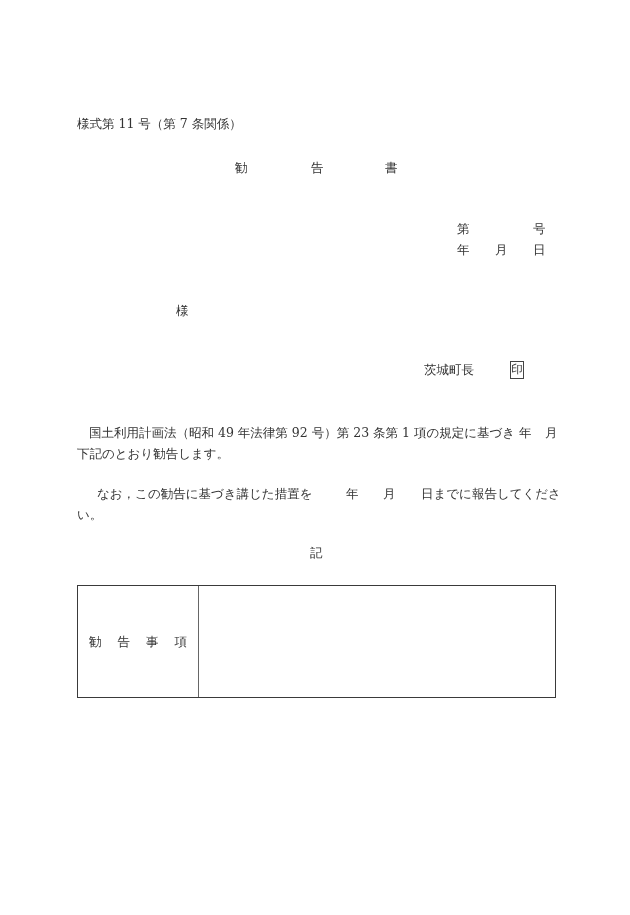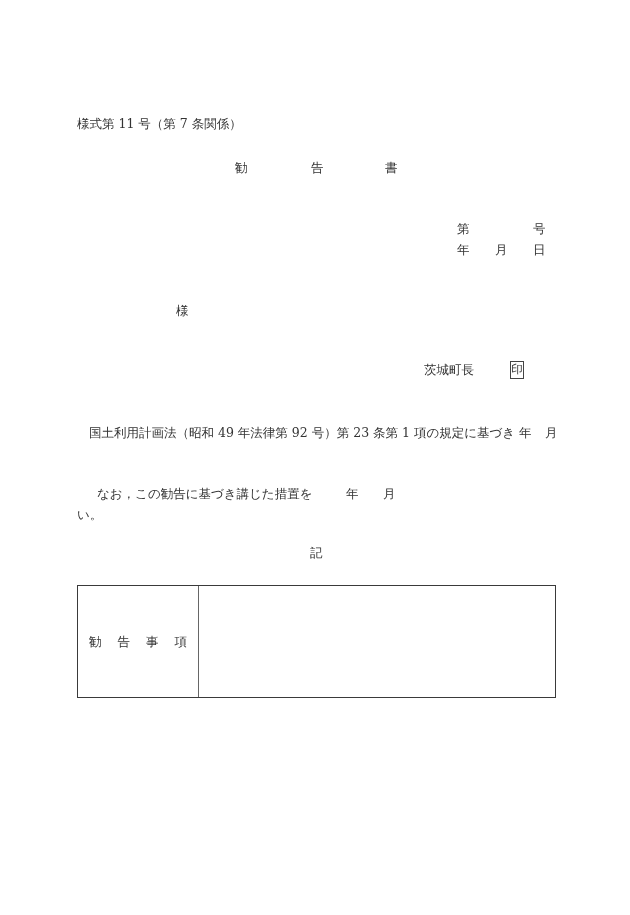--- a/index.html
+++ b/index.html
@@ -98,27 +98,31 @@
 
 <div class="abs issuer">茨城町長</div>
 <div class="abs seal">印</div>
 
 <div class="body-text para1">
   <div class="line">
     <span class="seg" style="left:12px">国土利用計画法（昭和 49 年法律第 92 号）第 23 条第 1 項の規定に基づき</span>
     <span class="seg" style="left:442px">年</span>
     <span class="seg" style="left:468px">月</span>
   </div>
+  <div class="line">
+    <span class="seg" style="left:0">下記のとおり勧告します。</span>
+  </div>
 </div>
 
 <div class="body-text para2">
   <div class="line">
     <span class="seg" style="left:20px">なお，この勧告に基づき講じた措置を</span>
     <span class="seg" style="left:269px">年</span>
     <span class="seg" style="left:306px">月</span>
+    <span class="seg" style="left:344px">日までに報告してくださ</span>
   </div>
   <div class="line">
     <span class="seg" style="left:0">い。</span>
   </div>
 </div>
 
 <div class="abs ki">記</div>
 
 <div class="table">
   <div class="label-cell">

